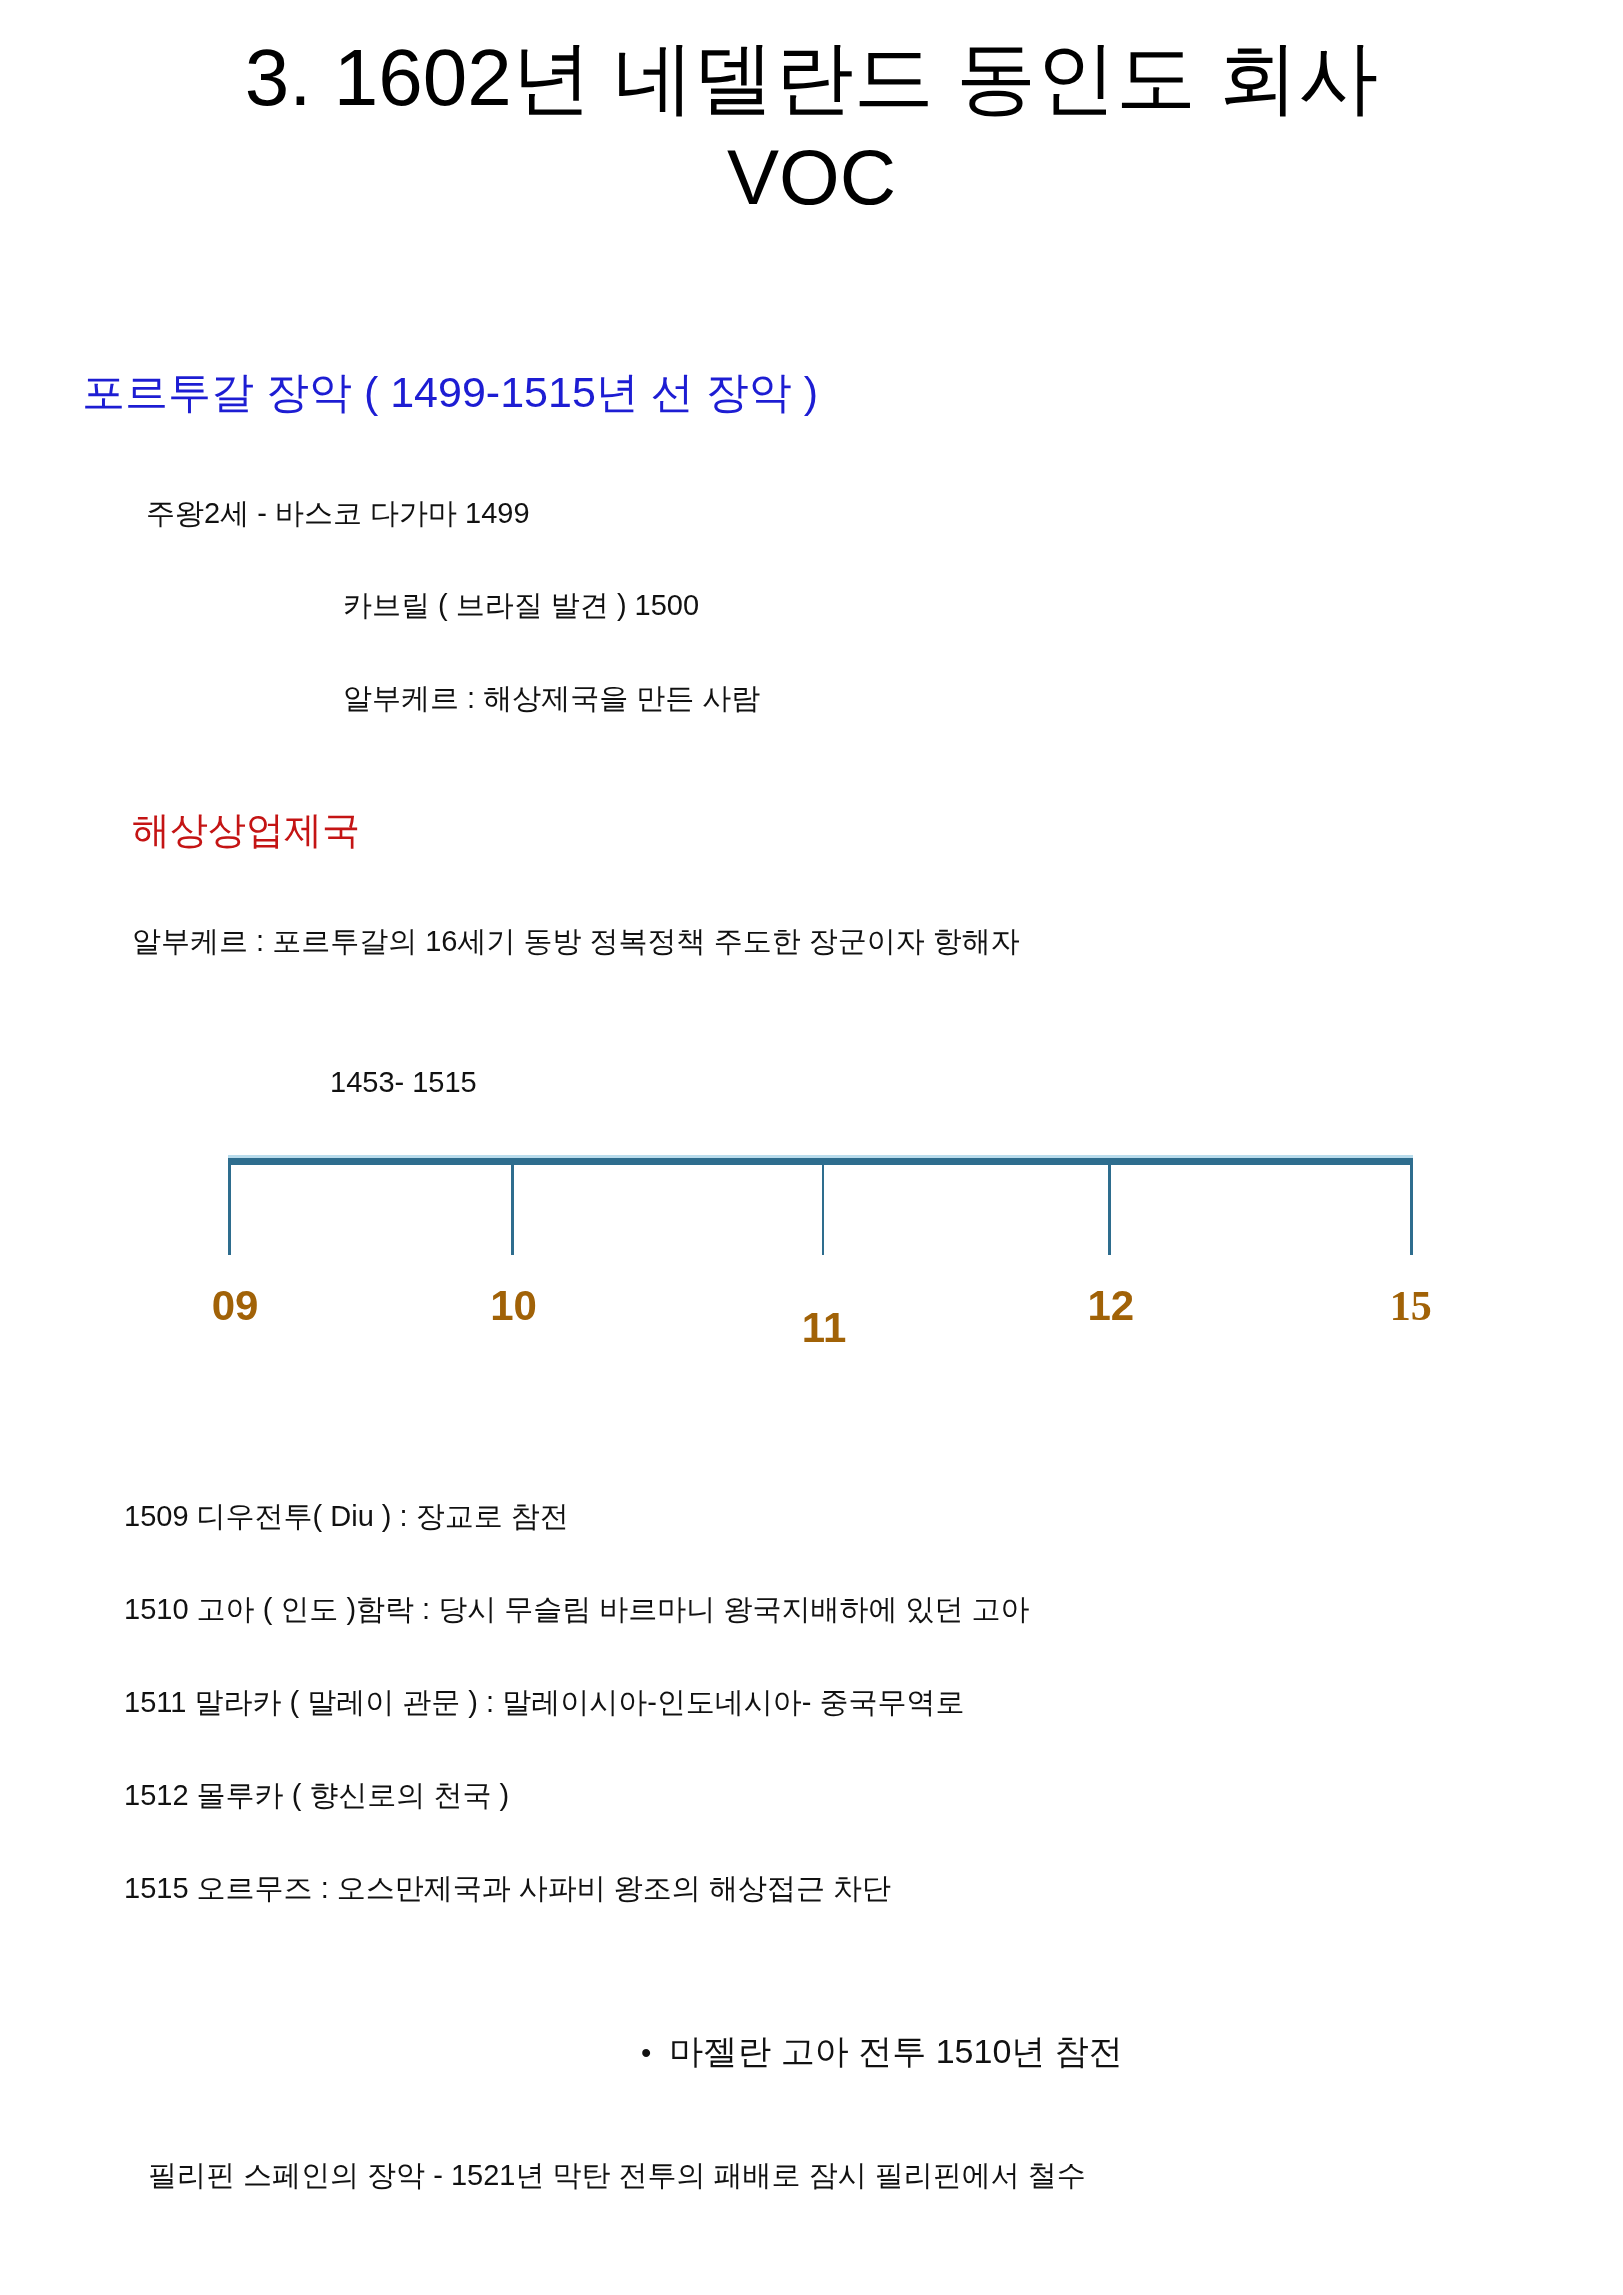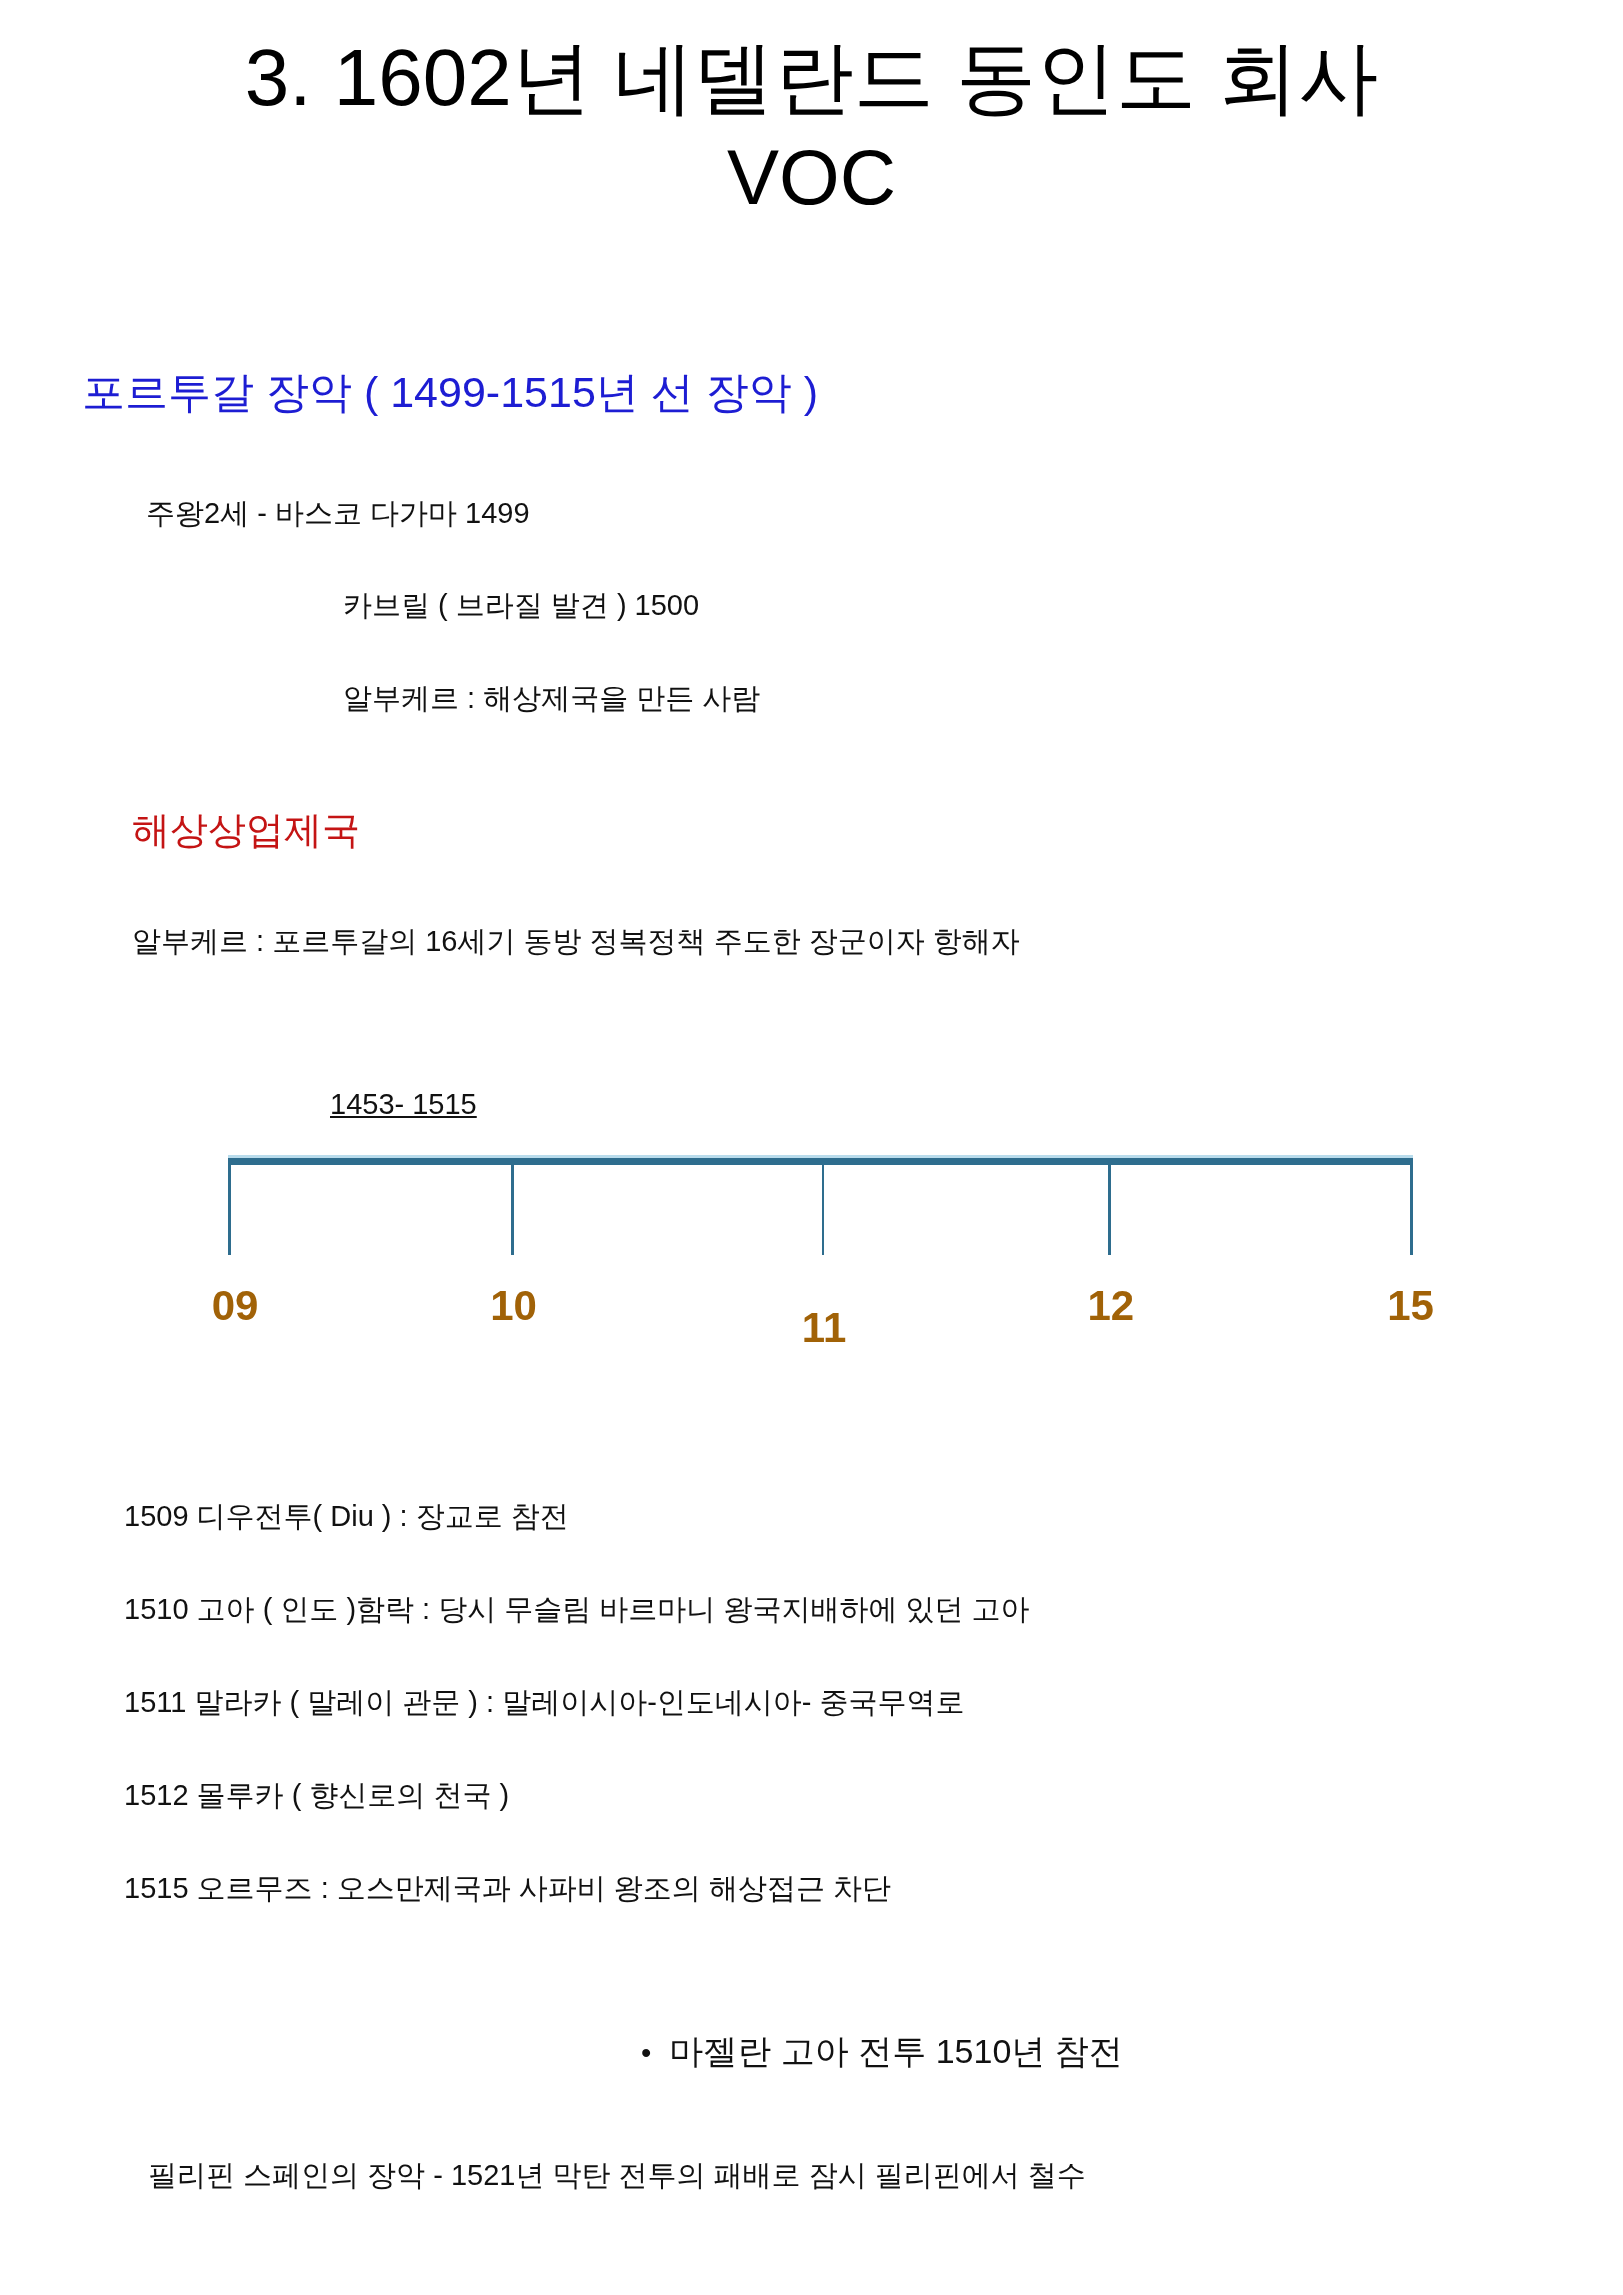--- a/index.html
+++ b/index.html
@@ -28,21 +28,21 @@
   .h-portugal { left: 82px; top: 371px; font-size: 43px; }
 
   .body-text { font-size: 29px; color: #111111; }
   .l-juwang   { left: 146px; top: 499px; }
   .l-cabril   { left: 343px; top: 591px; }
   .l-albuker  { left: 343px; top: 684px; }
 
   .red-label  { left: 132px; top: 811px; font-size: 38px; color: #c41414; }
 
   .l-albudesc { left: 132px; top: 927px; }
-  .l-years    { left: 330px; top: 1090px; text-decoration: underline; }
+  .l-years    { left: 330px; top: 1068px; }
 
   .timeline { position: absolute; left: 228px; top: 1155px; width: 1185px; height: 189px; }
   .tl-bar {
     position: absolute; left: 0; top: 0; width: 100%; height: 9.5px;
     background: linear-gradient(to bottom, #b9dcec 0%, #b9dcec 28%, #2e6d8e 28%, #2e6d8e 100%);
   }
   .tl-tick { position: absolute; top: 3.2px; width: 2.6px; height: 97px; background: #2e6d8e; }
   .tl-tick.t0 { left: 0; }
   .tl-tick.t1 { left: 23.9%; }
   .tl-tick.t2 { left: 50.1%; }
@@ -50,21 +50,21 @@
   .tl-tick.t4 { left: calc(100% - 2.6px); }
   .tl-label {
     position: absolute; top: 127px;
     transform: translateX(-50%);
     font-size: 42px; font-weight: 700; color: #a16207;
   }
   .tl-label.t0 { left: 0.6%; }
   .tl-label.t1 { left: 24.1%; }
   .tl-label.t2 { left: 50.3%; margin-top: 22px; }
   .tl-label.t3 { left: 74.5%; }
-  .tl-label.t4 { left: 99.8%; }
+  .tl-label.t4 { left: 99.8%; font-family: Liberation Serif, serif; }
 
   .ev { left: 124px; }
   .ev-0 { top: 1502px; }
   .ev-1 { top: 1595px; }
   .ev-2 { top: 1688px; }
   .ev-3 { top: 1781px; }
   .ev-4 { top: 1874px; }
 
   .h-magellan { left: 88px; top: 2019px; font-size: 48px; }
   .magellan-bullet { left: 641px; top: 2034px; font-size: 34px; color: #111111; }

